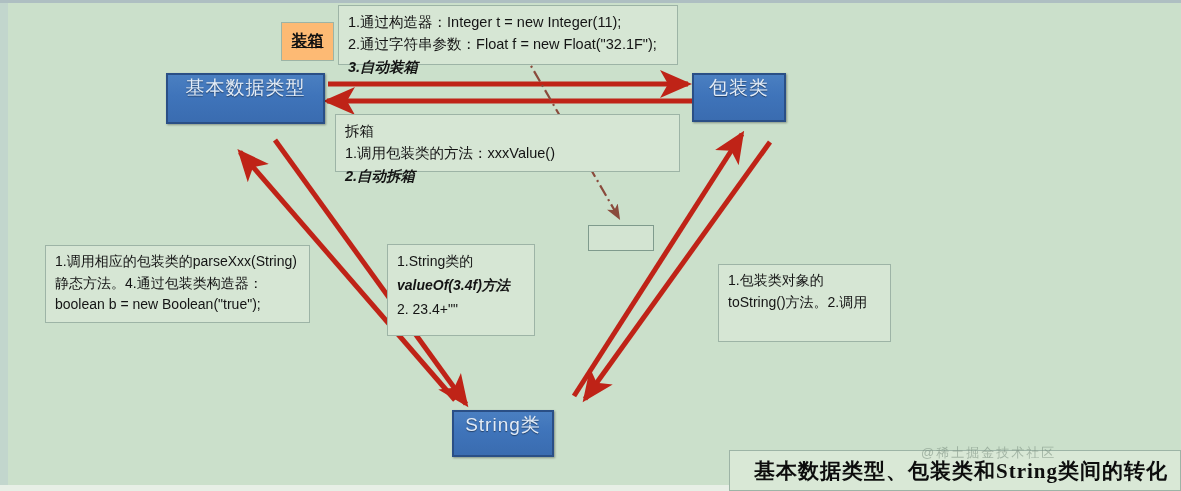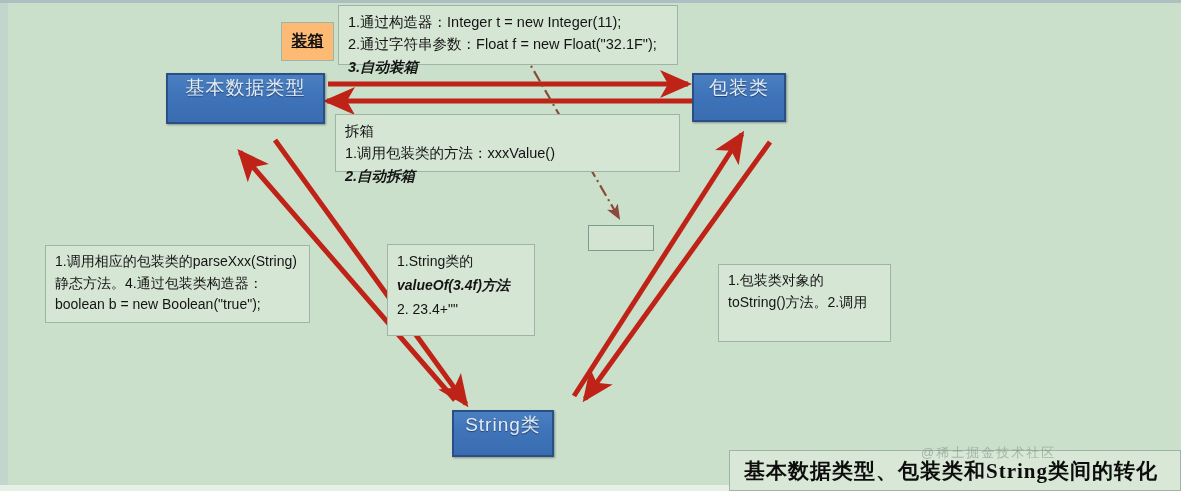--- a/index.html
+++ b/index.html
@@ -74,21 +74,21 @@
     border: 1px solid #7f9b8d;
     box-sizing: border-box;
   }
 
   .title-box {
     position: absolute;
     background: #d9e8d6;
     border: 1px solid #9db4a6;
     box-sizing: border-box;
     display: flex; align-items: center;
-    padding-left: 14px;
+    padding-left: 24px;
     font-family: "Liberation Serif", "DejaVu Serif", serif;
     font-weight: bold;
     font-size: 21px;
     color: #0d0d0d;
     letter-spacing: 1px;
     white-space: nowrap;
   }
 
   .watermark {
     position: absolute;

